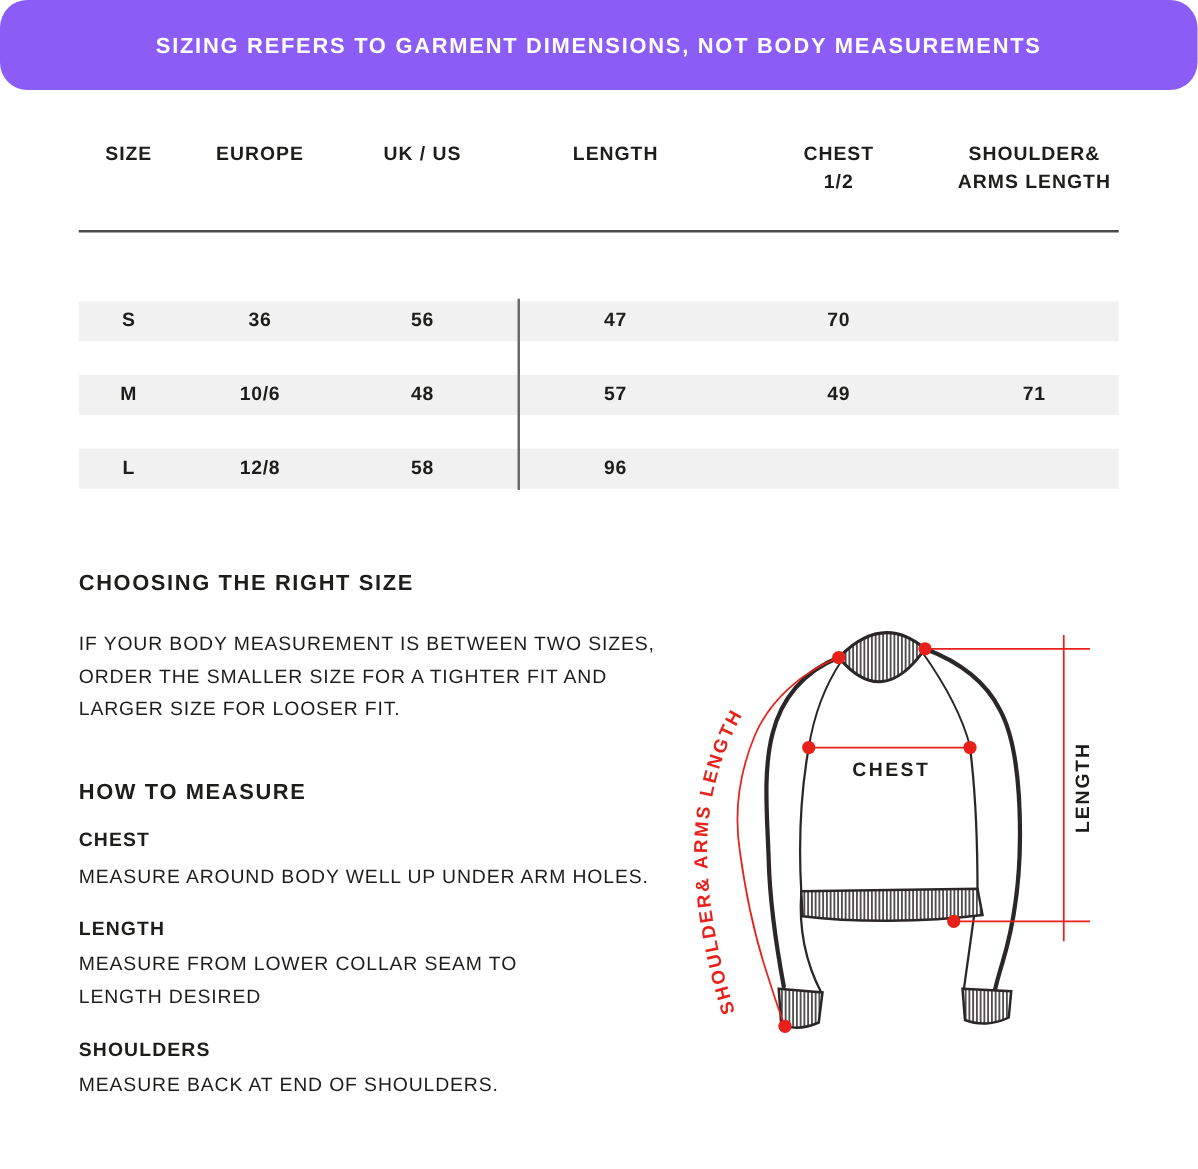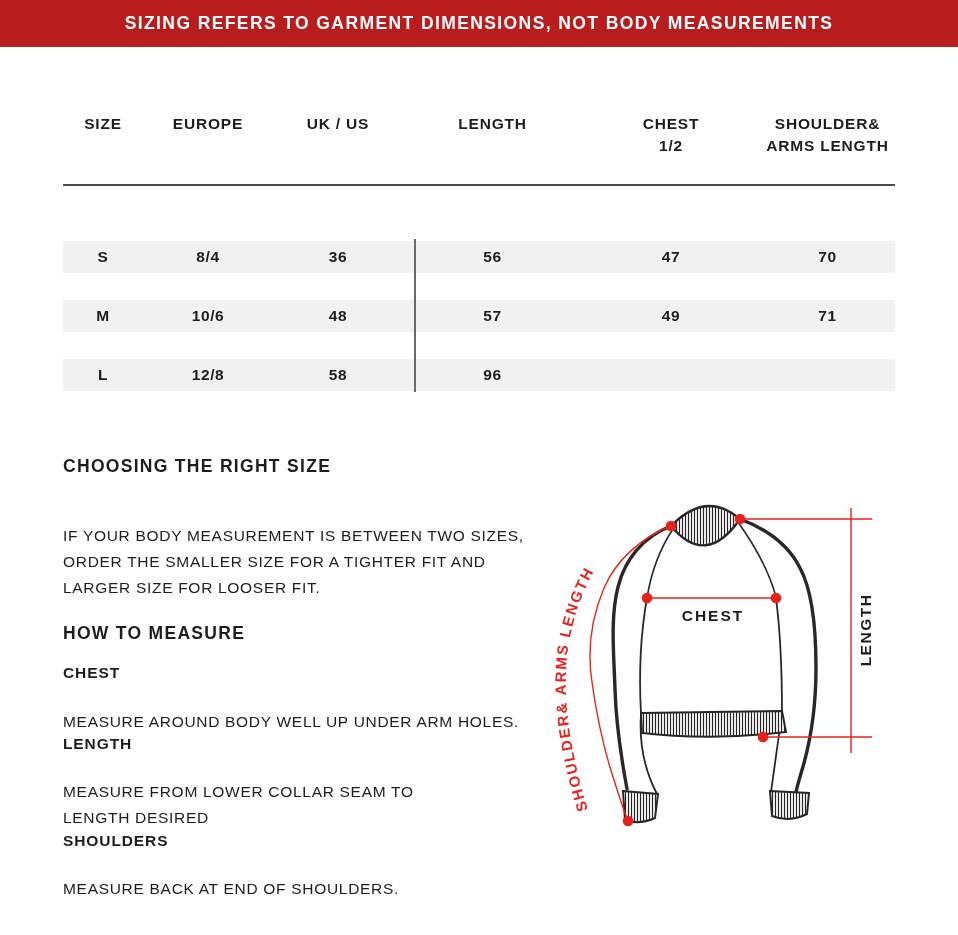--- a/index.html
+++ b/index.html
@@ -1,36 +1,36 @@
 <!DOCTYPE html>
 <html><head>
 <meta charset="utf-8">
 <style>
   * { margin:0; padding:0; box-sizing:border-box; }
   html,body { width:958px; height:935px; background:#ffffff; overflow:hidden;
               font-family:"Liberation Sans", sans-serif; color:#1d1d1b; }
 
   
-  .banner { position:absolute; left:0; top:0; width:958px; height:47px;
-            background:#b91c1c; display:flex; align-items:center; justify-content:center; }
+  .banner { position:absolute; left:0; top:0; width:958px; height:72px;
+            background:#8b5cf6; display:flex; align-items:center; justify-content:center;border-radius:22px; }
   .banner span { color:#ffffff; font-weight:bold; font-size:17.5px; letter-spacing:1.4px; }
 
   
   .tbl-grid { display:grid; grid-template-columns:80px 130px 130px 179px 178px 135px; width:832px; }
   .thead { position:absolute; left:63px; top:113px; }
   .th { text-align:center; font-weight:bold; font-size:15.5px; line-height:22px; letter-spacing:0.8px; }
   .th span { display:block; }
   .rule { position:absolute; left:63px; top:184px; width:832px; height:2px; background:#4c4c4e; }
   .tr { position:absolute; left:63px; height:32px; background:#f1f1f1; }
   .td { text-align:center; font-weight:bold; font-size:15.5px; line-height:32px; letter-spacing:0.6px; }
   .vdivider { position:absolute; left:414px; top:239px; width:2px; height:153px; background:#6a6a6c; }
 
   
   .h2 { position:absolute; left:63px; font-weight:bold; font-size:17.5px; letter-spacing:1.3px; }
-  .para { position:absolute; left:63px; font-size:15.5px; line-height:26px; letter-spacing:0.7px;margin-top:20px; }
+  .para { position:absolute; left:63px; font-size:15.5px; line-height:26px; letter-spacing:0.7px; }
   .sublabel { position:absolute; left:63px; font-weight:bold; font-size:15.5px; letter-spacing:0.9px; }
 
   
   .diagram { position:absolute; left:540px; top:480px; width:418px; height:455px; }
   .svg-label { font-family:"Liberation Sans", sans-serif; font-weight:bold; }
 </style>
 </head>
 <body>
 
 <div class="banner">
@@ -61,21 +61,20 @@
   <div class="th">
     <span>SHOULDER&amp;</span>
     <span>ARMS LENGTH</span>
   </div>
 </div>
 
 <div class="rule"></div>
 
 <div class="tr tbl-grid" style="top:241px">
   <div class="td">S</div>
-  <div class="td">8/4</div>
   <div class="td">36</div>
   <div class="td">56</div>
   <div class="td">47</div>
   <div class="td">70</div>
 </div>
 <div class="tr tbl-grid" style="top:300px">
   <div class="td">M</div>
   <div class="td">10/6</div>
   <div class="td">48</div>
   <div class="td">57</div>

